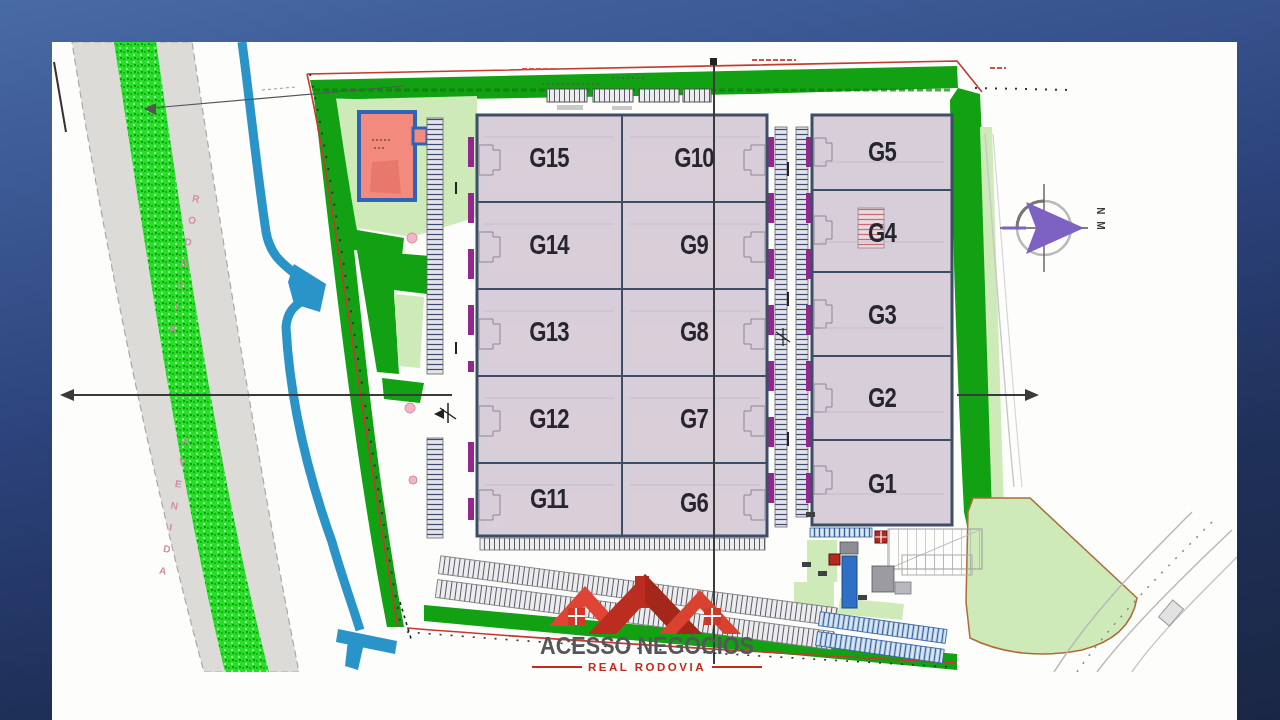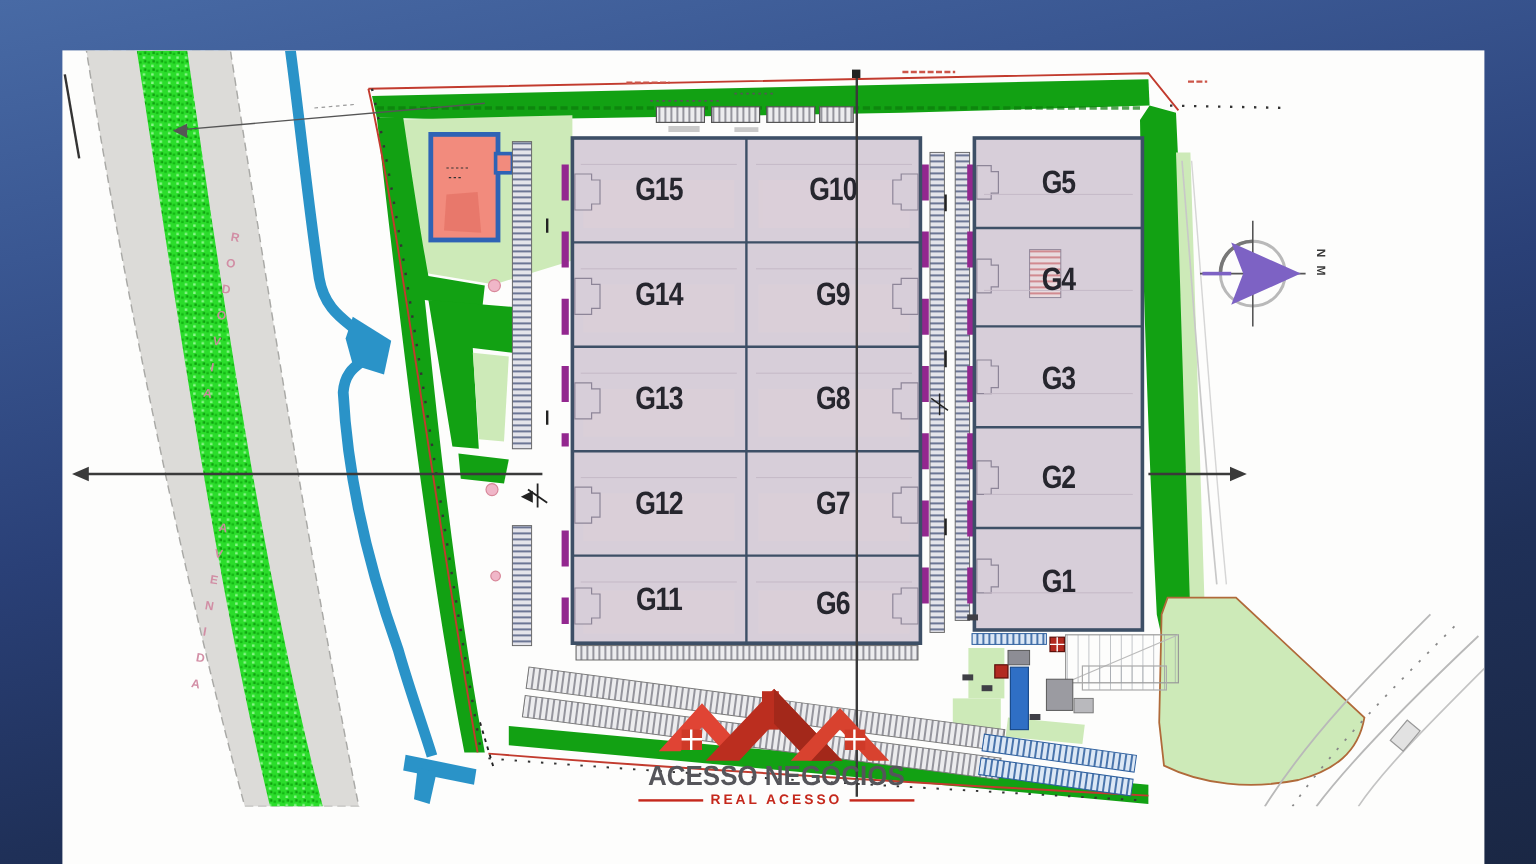--- a/index.html
+++ b/index.html
@@ -271,16 +271,16 @@
   <div class="unit" style="left:785px;top:427px">G1</div>
 
   <div class="road-label" style="left:126px;top:150px;transform:rotate(10deg)">RODOVIA</div>
   <div class="road-label" style="left:116px;top:392px;transform:rotate(10deg)">AVENIDA</div>
 
   <div class="compass-label">N M</div>
 
   <div class="logo-title">ACESSO NEGÓCIOS</div>
   <div class="logo-sub">
     <span class="rule"></span>
-    <span class="txt">REAL ACESSO</span>
+    <span class="txt">REAL RODOVIA</span>
     <span class="rule"></span>
   </div>
 </div>
 
 </body></html>

